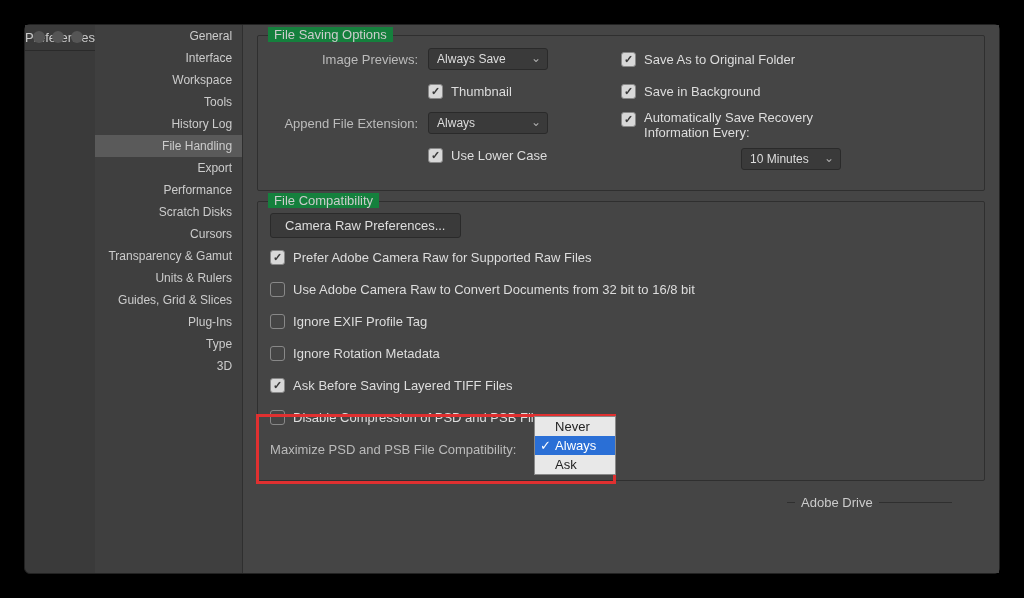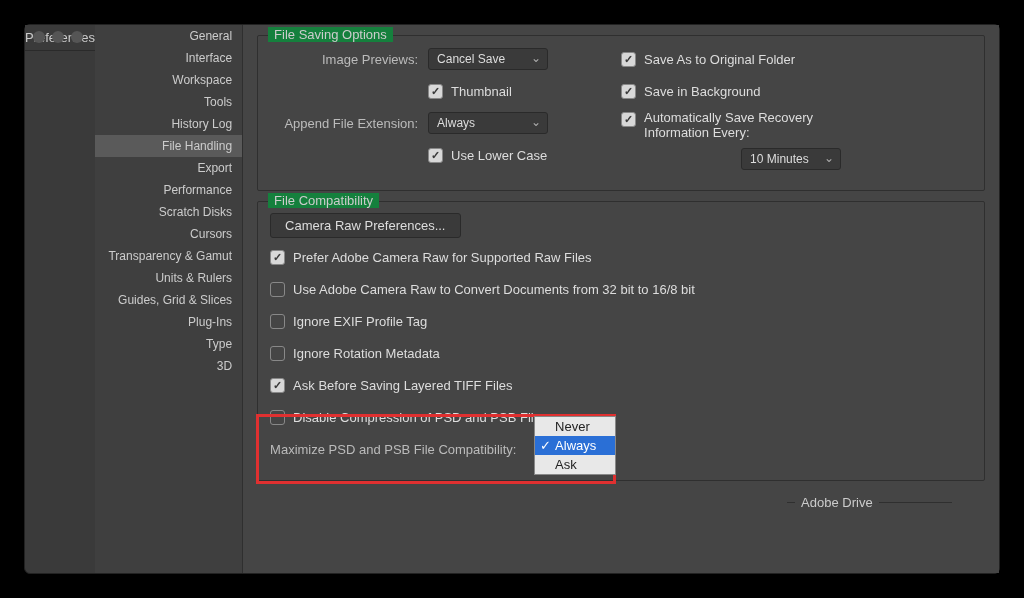--- a/index.html
+++ b/index.html
@@ -202,21 +202,21 @@
     <div class="main">
 
       <div class="group">
         <span class="group-title">File Saving Options</span>
 
         <div class="col2">
           <div>
             <div class="row">
               <div class="label-col">Image Previews:</div>
               <div class="select">
-                  <span>Cancel Save</span>
+                  <span>Always Save</span>
                 </div>
             </div>
             <div class="row">
               <div class="label-col"></div>
               <span class="checkbox checked"></span>
               <span class="cblabel">Thumbnail</span>
             </div>
             <div class="row">
               <div class="label-col">Append File Extension:</div>
               <div class="select">

